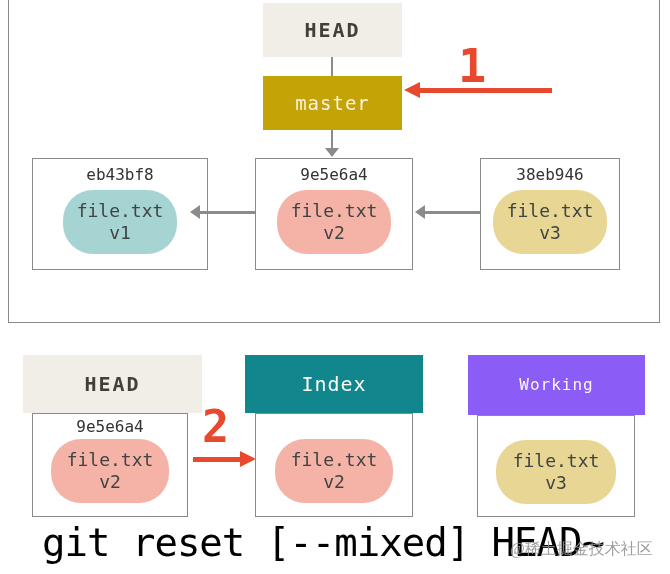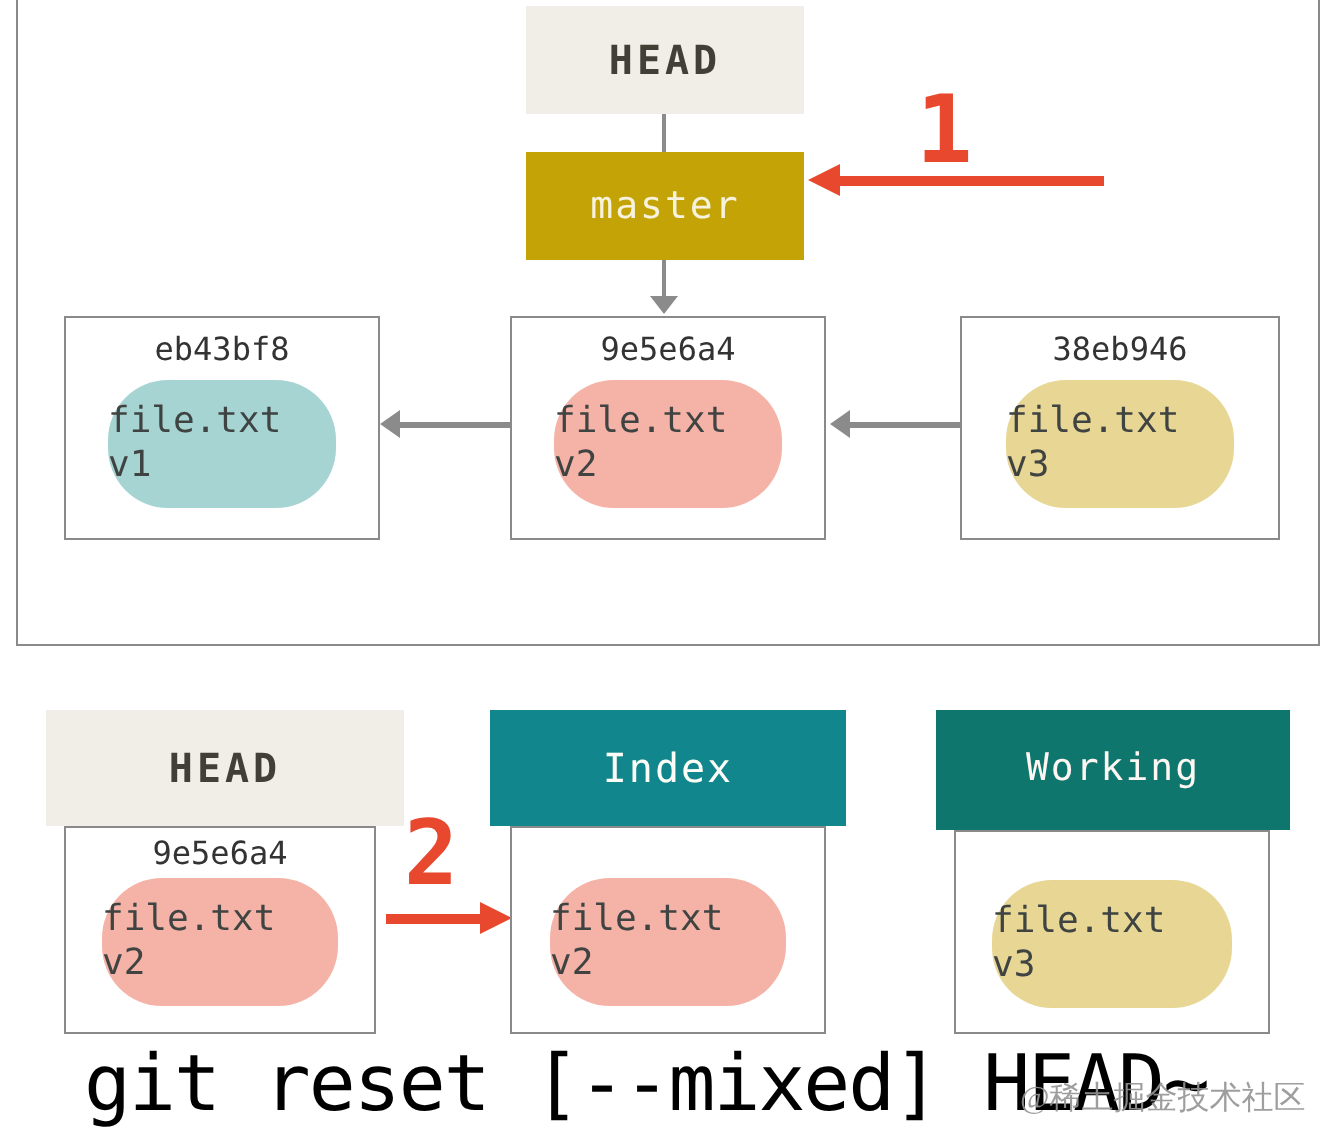--- a/index.html
+++ b/index.html
@@ -20,28 +20,28 @@
   }
 
   
   .chip{
     display:flex;align-items:center;justify-content:center;text-align:center;
     font-size:20px;
   }
   .chip-head{background:#f0eee6;color:#423f37;font-weight:bold;letter-spacing:2px;}
   .chip-master{background:#c3a305;color:#f7f2dd;font-size:19px;letter-spacing:1px;text-align:center;}
   .chip-index{background:#12868d;color:#fdfdf8;letter-spacing:1px;}
-  .chip-wd{background:#0f766e;color:#fdf6f2;font-size:19px;line-height:1.35;letter-spacing:1px;flex-direction:row;}
+  .chip-wd{background:#8b5cf6;color:#fdf6f2;font-size:16px;line-height:1.35;letter-spacing:1px;flex-direction:row;}
 
   
   .wbox{background:#ffffff;border:1.5px solid #8a8a8a;box-sizing:border-box;}
   .hash{margin-top:6px;text-align:center;font-size:16px;color:#333333;}
   .pill{
     margin:6px auto 0 auto;width:114px;height:64px;border-radius:30px;
-    display:flex;flex-direction:column;justify-content:center;
+    display:flex;flex-direction:column;align-items:center;justify-content:center;
     font-size:18px;line-height:1.2;color:#3f4442;
   }
   .pill-teal{background:#a6d4d3;}
   .pill-pink{background:#f5b2a7;}
   .pill-yellow{background:#e7d694;}
 
   
   .vline{width:2px;background:#8b8b8b;}
   .hline{height:2.5px;background:#8b8b8b;}
   .tri-down{width:0;height:0;border-left:7px solid transparent;border-right:7px solid transparent;border-top:9px solid #8b8b8b;}
@@ -78,37 +78,37 @@
     <span>master</span>
   </div>
 
   <div class="abs vline" style="left:331px;top:130px;height:18px;"></div>
   <div class="abs tri-down" style="left:325px;top:148px;"></div>
 
   <div class="abs red-num" style="left:458px;top:38px;">1</div>
   <div class="abs red-line" style="left:418px;top:88px;width:134px;"></div>
   <div class="abs red-tri-left" style="left:404px;top:82px;"></div>
 
-  <div class="abs wbox" style="left:32px;top:158px;width:158px;height:112px;">
+  <div class="abs wbox" style="left:32px;top:158px;width:176px;height:112px;">
     <div class="hash">eb43bf8</div>
     <div class="pill pill-teal">
       <div>file.txt</div>
       <div>v1</div>
     </div>
   </div>
 
   <div class="abs wbox" style="left:255px;top:158px;width:158px;height:112px;">
     <div class="hash">9e5e6a4</div>
     <div class="pill pill-pink">
       <div>file.txt</div>
       <div>v2</div>
     </div>
   </div>
 
-  <div class="abs wbox" style="left:480px;top:158px;width:160px;height:112px;">
+  <div class="abs wbox" style="left:480px;top:158px;width:140px;height:112px;">
     <div class="hash">38eb946</div>
     <div class="pill pill-yellow">
       <div>file.txt</div>
       <div>v3</div>
     </div>
   </div>
 
   <div class="abs hline" style="left:198px;top:211px;width:57px;"></div>
   <div class="abs tri-left" style="left:190px;top:205px;"></div>
   <div class="abs hline" style="left:423px;top:211px;width:57px;"></div>

